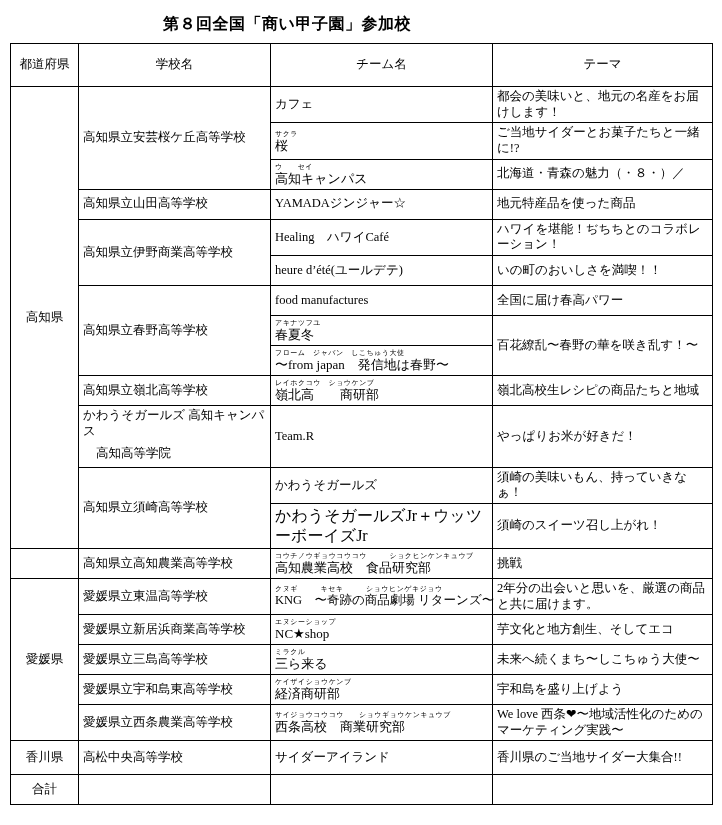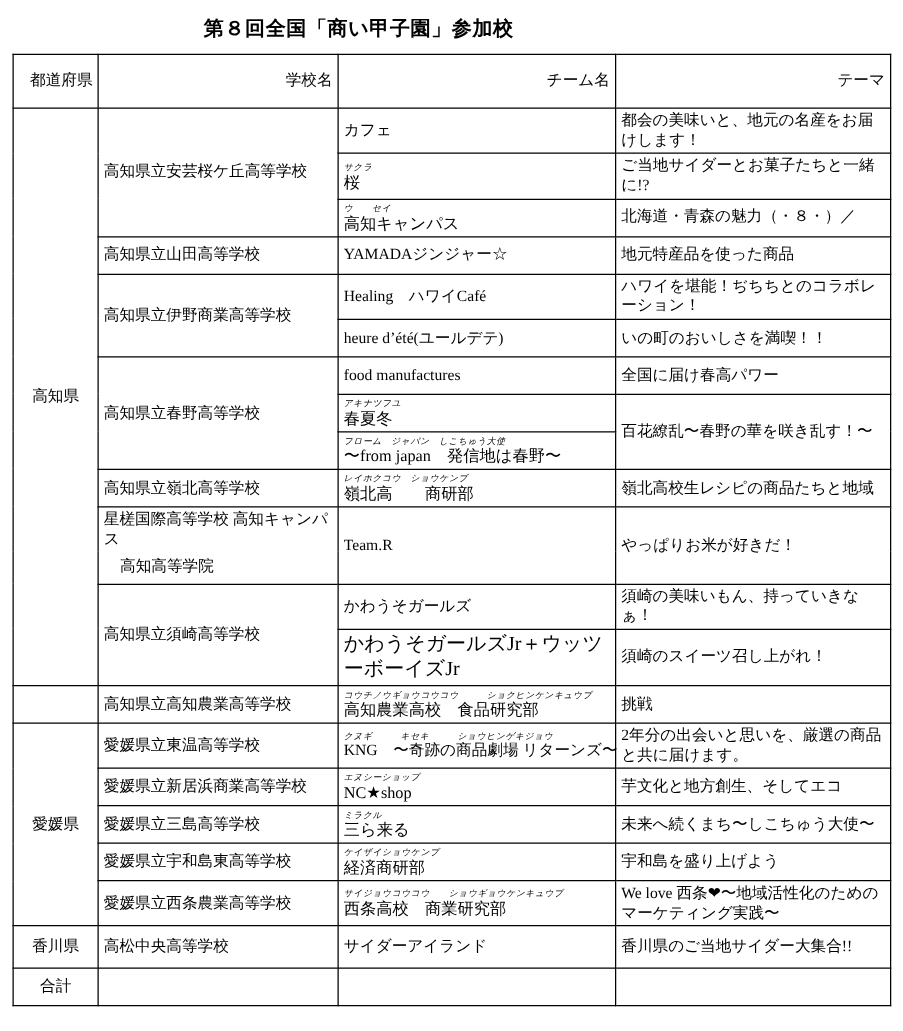--- a/index.html
+++ b/index.html
@@ -42,21 +42,21 @@
     font-size: 12.5px;
     line-height: 1.25;
     font-weight: normal;
   }
   .col-pref { width: 68px; }
   .col-school { width: 192px; }
   .col-team { width: 222px; }
   .col-theme { width: 220px; }
 
   thead td {
-    text-align: right;
+    text-align: center;
     height: 38px;
     font-size: 13px;
     margin-left: 39px;
   }
   .cell-pref {
     text-align: center;
     font-size: 13.5px;
   }
   .cell-school {
     text-align: left;
@@ -81,21 +81,20 @@
     line-height: 1;
     vertical-align: bottom;
   }
   .rb .rt {
     display: block;
     font-size: 7px;
     line-height: 8px;
     letter-spacing: 0.5px;
     text-align: left;
     white-space: nowrap;
-    font-style: italic;
   }
   .rb .rbase {
     display: block;
     font-size: 13px;
     line-height: 15px;
     white-space: nowrap;
   }
   .row-h {
     height: 30px;
   }
@@ -199,21 +198,21 @@
         <td class="cell-team">
           <span class="rb">
             <span class="rt">レイホクコウ　ショウケンブ</span>
             <span class="rbase">嶺北高　　商研部</span>
           </span>
         </td>
         <td class="cell-theme">嶺北高校生レシピの商品たちと地域</td>
       </tr>
 
       <tr style="height:26px;">
-        <td class="cell-school" style="border-bottom:none;">星槎国際高等学校 高知キャンパス</td>
+        <td class="cell-school" style="border-bottom:none;">かわうそガールズ 高知キャンパス</td>
         <td class="cell-team" rowspan="2">Team.R</td>
         <td class="cell-theme" rowspan="2">やっぱりお米が好きだ！</td>
       </tr>
       <tr style="height:26px;">
         <td class="cell-school" style="border-top:none;padding-left:17px;">高知高等学院</td>
       </tr>
 
       <tr class="row-h">
         <td class="cell-school" rowspan="2">高知県立須崎高等学校</td>
         <td class="cell-team">かわうそガールズ</td>

